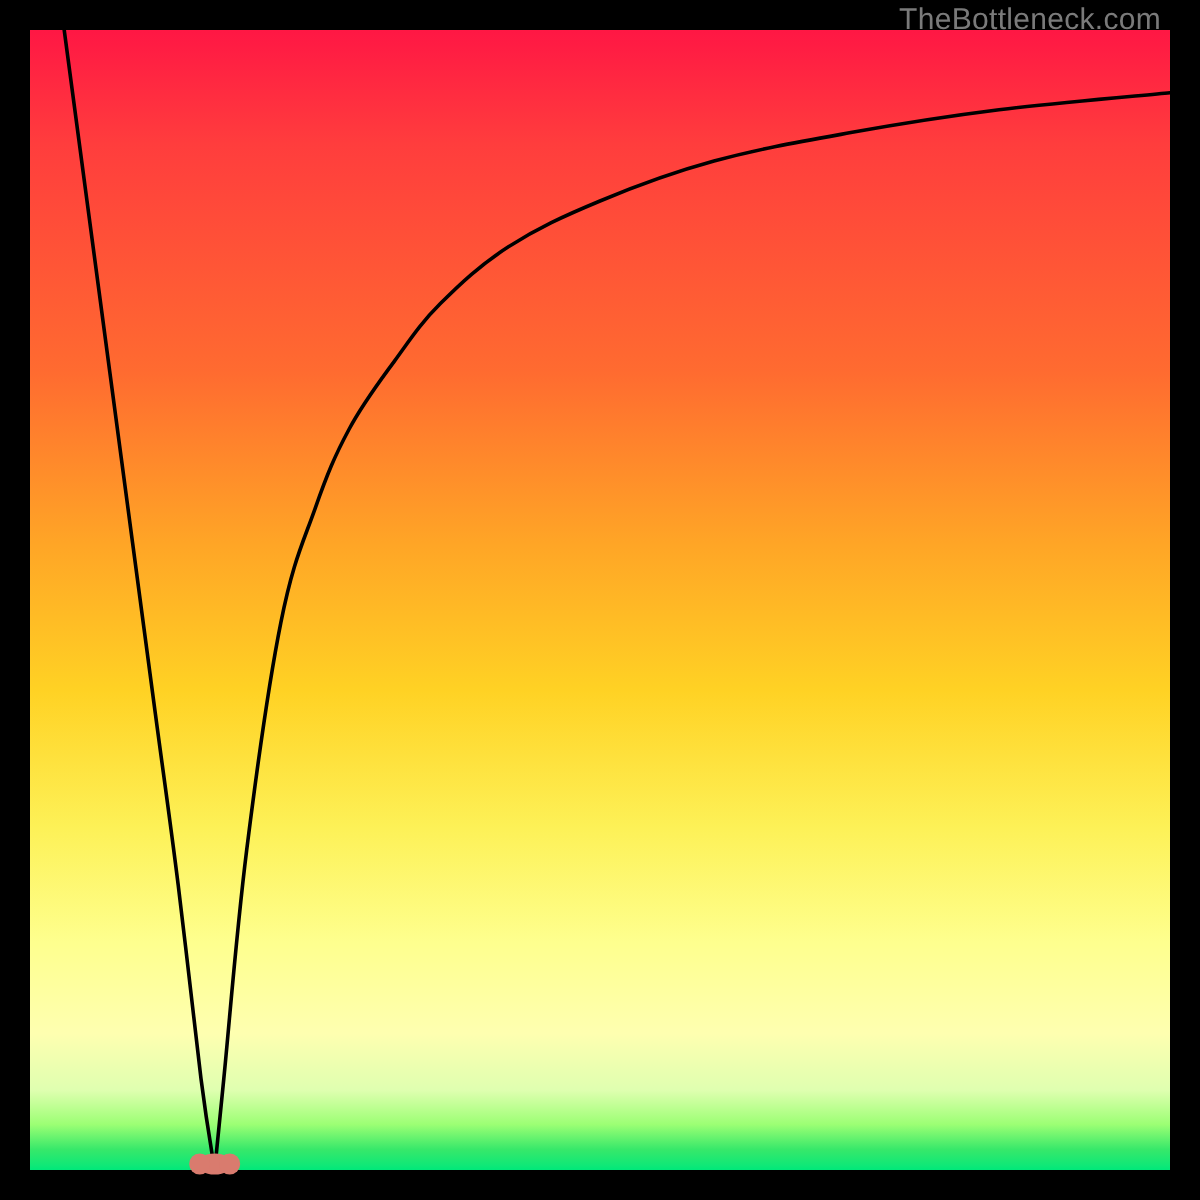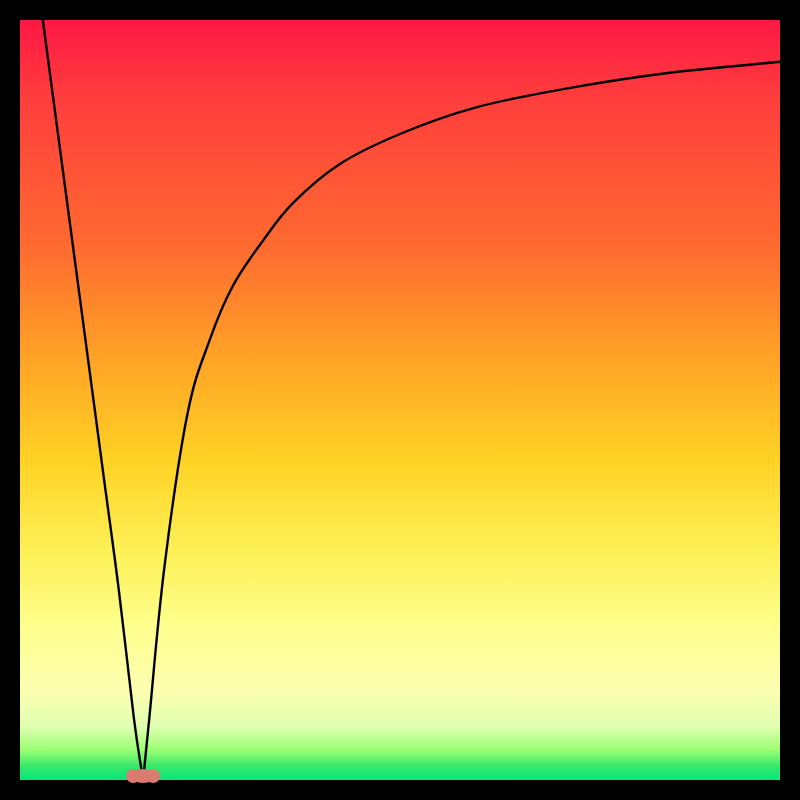--- a/index.html
+++ b/index.html
@@ -61,20 +61,21 @@
   }
   .marker {
     fill: #d97b6e;
     stroke: none;
   }
 </style>
 </head>
 <body>
 
 <div class="frame">
+  <div class="watermark">TheBottleneck.com</div>
 
   <div class="gradient"></div>
 
   <svg class="curve" viewBox="0 0 760 760" preserveAspectRatio="none">
     <path id="left-branch" fill="none" stroke="#000" stroke-width="2.4" stroke-linecap="round" d="M 22.8,0 C 25.536,20.52 32.528,72.96000000000001 38,114 C 43.472,155.04 47.728,186.96 53.2,228 C 58.672000000000004,269.03999999999996 62.92799999999999,300.9599999999999 68.39999999999999,341.99999999999994 C 73.87199999999999,383.03999999999996 78.128,414.96 83.6,456 C 89.07199999999999,497.04 93.328,526.224 98.8,570 C 104.27199999999999,613.776 109.6224,665 114,699.2 C 118.3776,733.4000000000001 121.47840000000001,749.056 123.12,760"></path>
     <path id="right-branch" fill="none" stroke="#000" stroke-width="2.4" stroke-linecap="round" d="M 123.12,760 C 124.21440000000001,749.056 125.36960000000002,737.504 129.20000000000002,699.2 C 133.03040000000001,660.8960000000001 137.56,601.9200000000001 144.4,547.2 C 151.24,492.48 158.992,436.24 167.2,395.2 C 175.408,354.15999999999997 181.792,342.456 190,319.20000000000005 C 198.208,295.9440000000001 203.22400000000002,283.784 212.8,266 C 222.376,248.21599999999998 232.25600000000003,235.44799999999998 243.20000000000002,220.39999999999998 C 254.144,205.35199999999998 259.91999999999996,196.07999999999998 273.59999999999997,182.39999999999998 C 287.28,168.71999999999997 300.048,156.71199999999996 319.2,144.39999999999998 C 338.352,132.088 355.376,124.26 380,114 C 404.624,103.74 425.904,95.60799999999998 456,87.39999999999998 C 486.096,79.19199999999998 512.9999999999999,74.55599999999998 547.1999999999999,68.39999999999998 C 581.4,62.24399999999997 607.696,57.987999999999914 646,53.19999999999993 C 684.304,48.41199999999995 739.48,43.85200000000005 760,41.80000000000007"></path>
     <g id="min-marker" transform="translate(123.12, 756)">
       <ellipse class="marker" rx="12" ry="7"></ellipse>
       <ellipse class="marker" rx="7" ry="7" transform="translate(10,0)"></ellipse>
       <ellipse class="marker" rx="7" ry="7" transform="translate(-10,0)"></ellipse>

